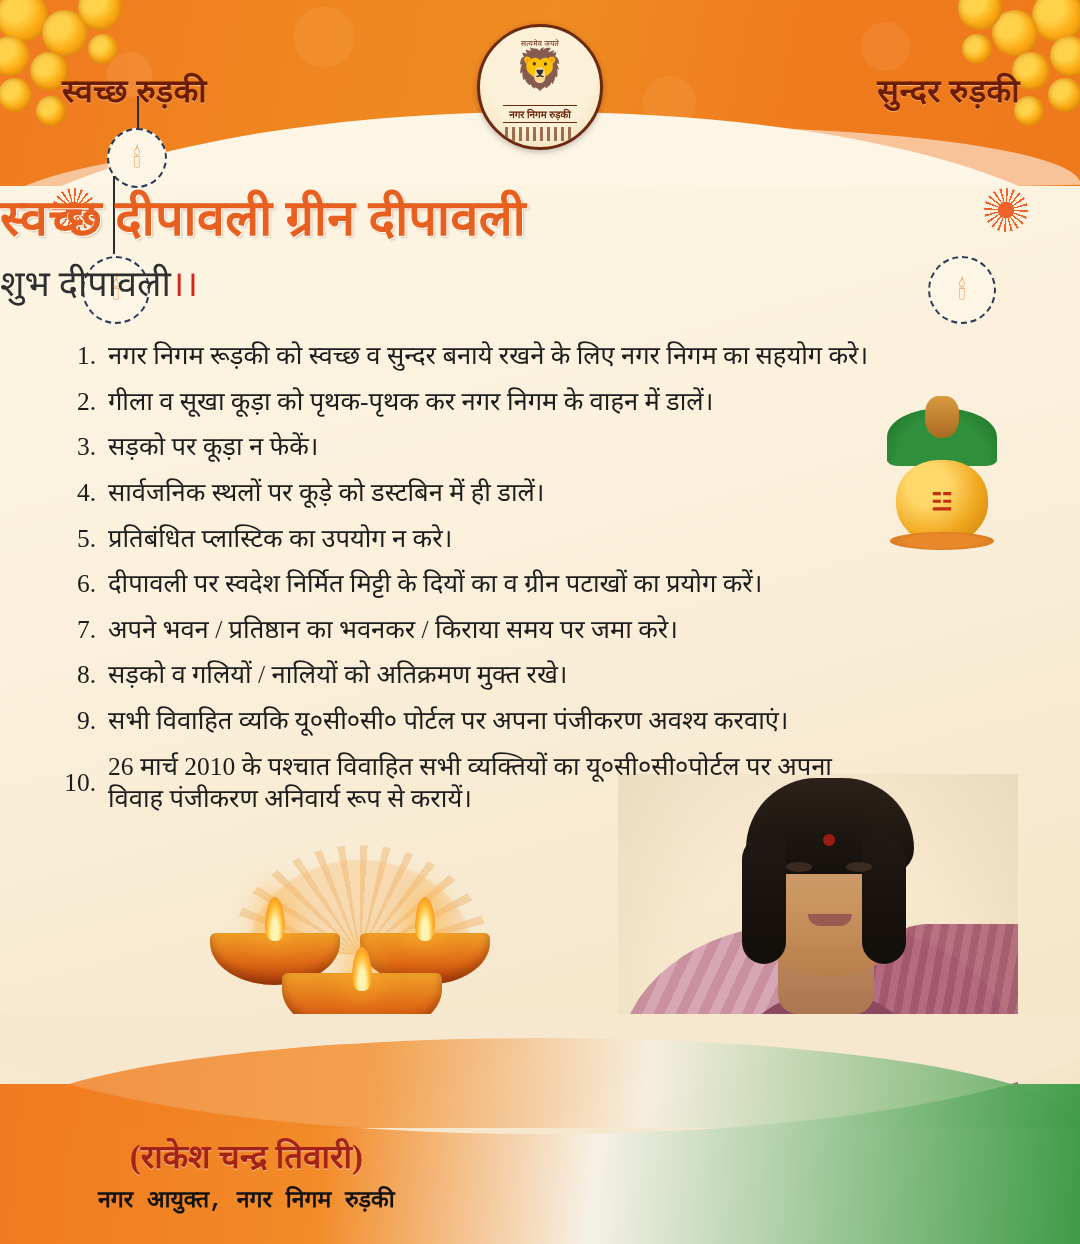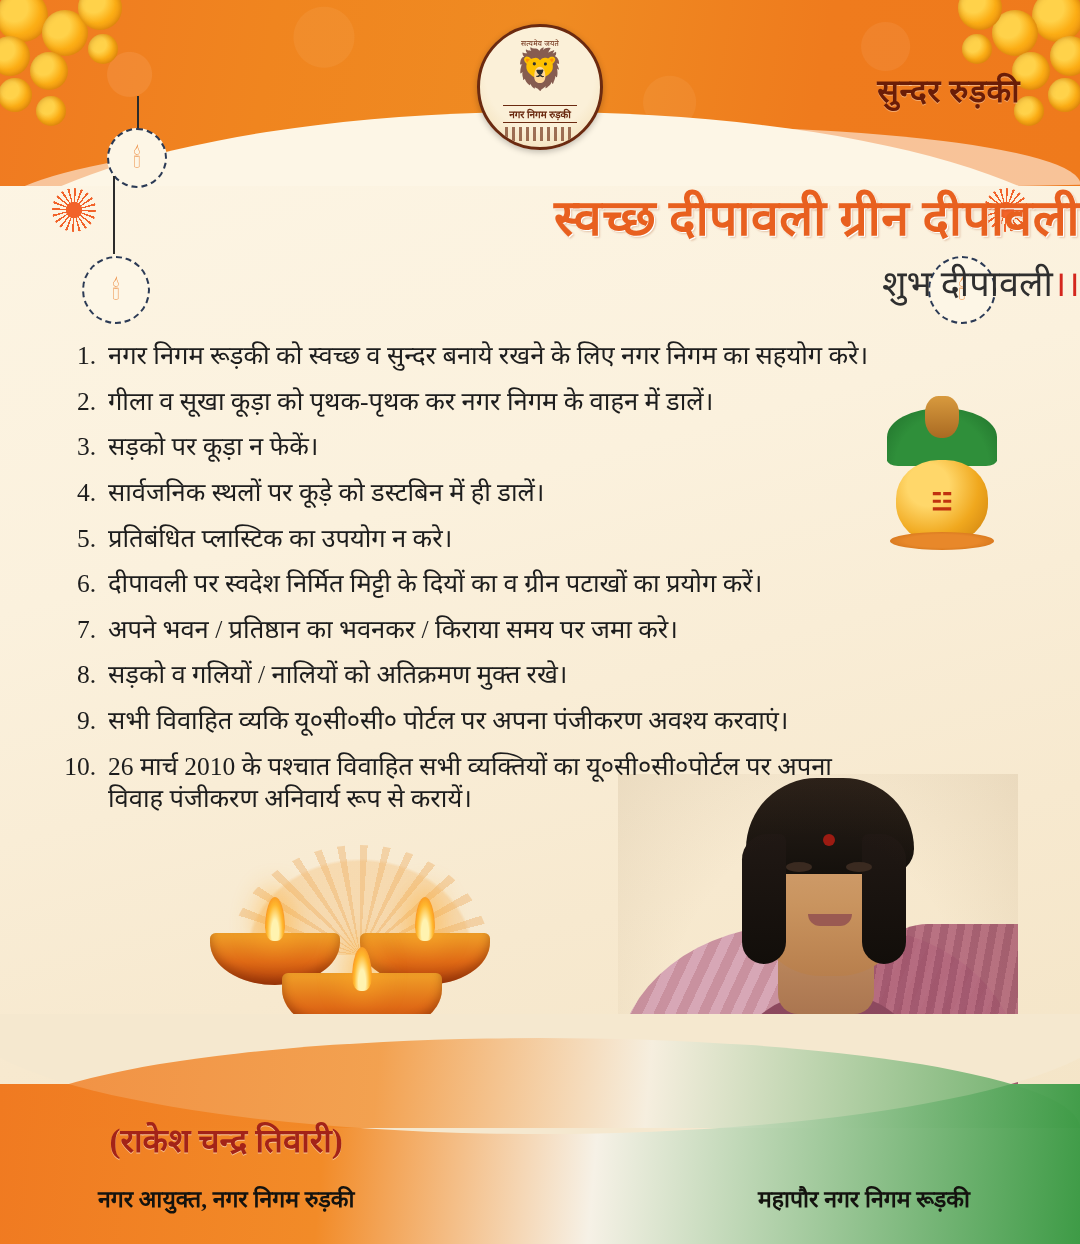--- a/index.html
+++ b/index.html
@@ -102,21 +102,21 @@
     border-top:1px solid #6b2a10; border-bottom:1px solid #6b2a10;
     padding:1px 6px; margin-top:16px;
   }
   .emblem .emb-bars{
     width:70px; height:14px; margin-top:4px;
     background: repeating-linear-gradient(90deg,#6b2a10 0 3px, transparent 3px 7px);
     opacity:.65;
   }
 
   
-  .title-wrap{ position:absolute; top:182px; left:0; width:1080px; text-align:right; }
+  .title-wrap{ position:absolute; top:182px; left:0; width:1080px; text-align:left; }
   .title-line1{
     font-family:"Liberation Serif", serif;
     font-size:50px; font-weight:bold; color:#e8601f;
     letter-spacing:.5px;
     text-shadow: 1px 1px 0 #fff, 2px 2px 2px rgba(160,60,0,.25);
   }
   .title-line2{
     font-family:"Liberation Serif", serif;
     font-size:36px; font-weight:normal; color:#2f2f2f;
     margin-top:8px;
@@ -276,23 +276,23 @@
 
   
   .sig{ position:absolute; text-align:center; }
   .sig-name{
     font-family:"Liberation Serif", serif;
     font-size:33px; font-weight:bold; color:#a32318;
     text-shadow:0 1px 0 rgba(255,255,255,.5);
     white-space:nowrap;
   }
   .sig-role{
-    font-family:Liberation Serif, serif;
+    font-family:Liberation Mono, monospace;
     font-size:23px; font-weight:bold; color:#14130f;
-    margin-top:20px; white-space:nowrap;
+    margin-top:4px; white-space:nowrap;
   }
   .sig.left{ left:98px; bottom:30px; }
   .sig.right{ right:110px; bottom:30px; }
   .sig.right .sig-name{ color:#8f1f14; }
 </style>
 </head>
 <body>
 
 <div class="poster">
 
@@ -329,20 +329,21 @@
   <div class="hang" style="left:113px; top:176px; height:78px;"></div>
   <div class="diya-circle" style="left:82px; top:256px; width:68px; height:68px;">
     <span class="diya-glyph">🕯</span>
   </div>
   <div class="diya-circle" style="right:84px; top:256px; width:68px; height:68px;">
     <span class="diya-glyph">🕯</span>
   </div>
   <div class="sun-motif" style="left:52px; top:188px;"></div>
   <div class="sun-motif" style="right:52px; top:188px;"></div>
 
+  <div class="swachh-left">स्वच्छ रुड़की</div>
   <div class="sundar-right">सुन्दर रुड़की</div>
 
   <div class="emblem">
     <div class="emb-top">सत्यमेव जयते</div>
     <div class="lion">🦁</div>
     <div class="emb-name">नगर निगम रुड़की</div>
     <div class="emb-bars"></div>
   </div>
 
   <div class="title-wrap">
@@ -390,21 +391,21 @@
       <span class="list-text">अपने भवन / प्रतिष्ठान का भवनकर / किराया समय पर जमा करे।</span>
     </div>
     <div class="list-item">
       <span class="list-num">8.</span>
       <span class="list-text">सड़को व गलियों / नालियों को अतिक्रमण मुक्त रखे।</span>
     </div>
     <div class="list-item">
       <span class="list-num">9.</span>
       <span class="list-text">सभी विवाहित व्यकि यू०सी०सी० पोर्टल पर अपना पंजीकरण अवश्य करवाएं।</span>
     </div>
-    <div class="list-item" style="width:800px;">
+    <div class="list-item" style="width:800px;align-items:center;">
       <span class="list-num">10.</span>
       <span class="list-text">26 मार्च 2010 के पश्चात विवाहित सभी व्यक्तियों का यू०सी०सी०पोर्टल पर अपना विवाह पंजीकरण अनिवार्य रूप से करायें।</span>
     </div>
   </div>
 
   <div class="diya-art">
     <div class="rangoli"></div>
     <div class="lamp l1">
       <div class="flame"></div>
       <div class="bowl"></div>
@@ -438,16 +439,15 @@
   <div class="bottom-band">
     <div class="bottom-wave"></div>
   </div>
 
   <div class="sig left">
     <div class="sig-name">(राकेश चन्द्र तिवारी)</div>
     <div class="sig-role">नगर आयुक्त, नगर निगम रुड़की</div>
   </div>
 
   <div class="sig right">
-    <div class="sig-role">महापौर नगर निगम रूड़की</div>
   </div>
 
 </div>
 
 </body></html>

